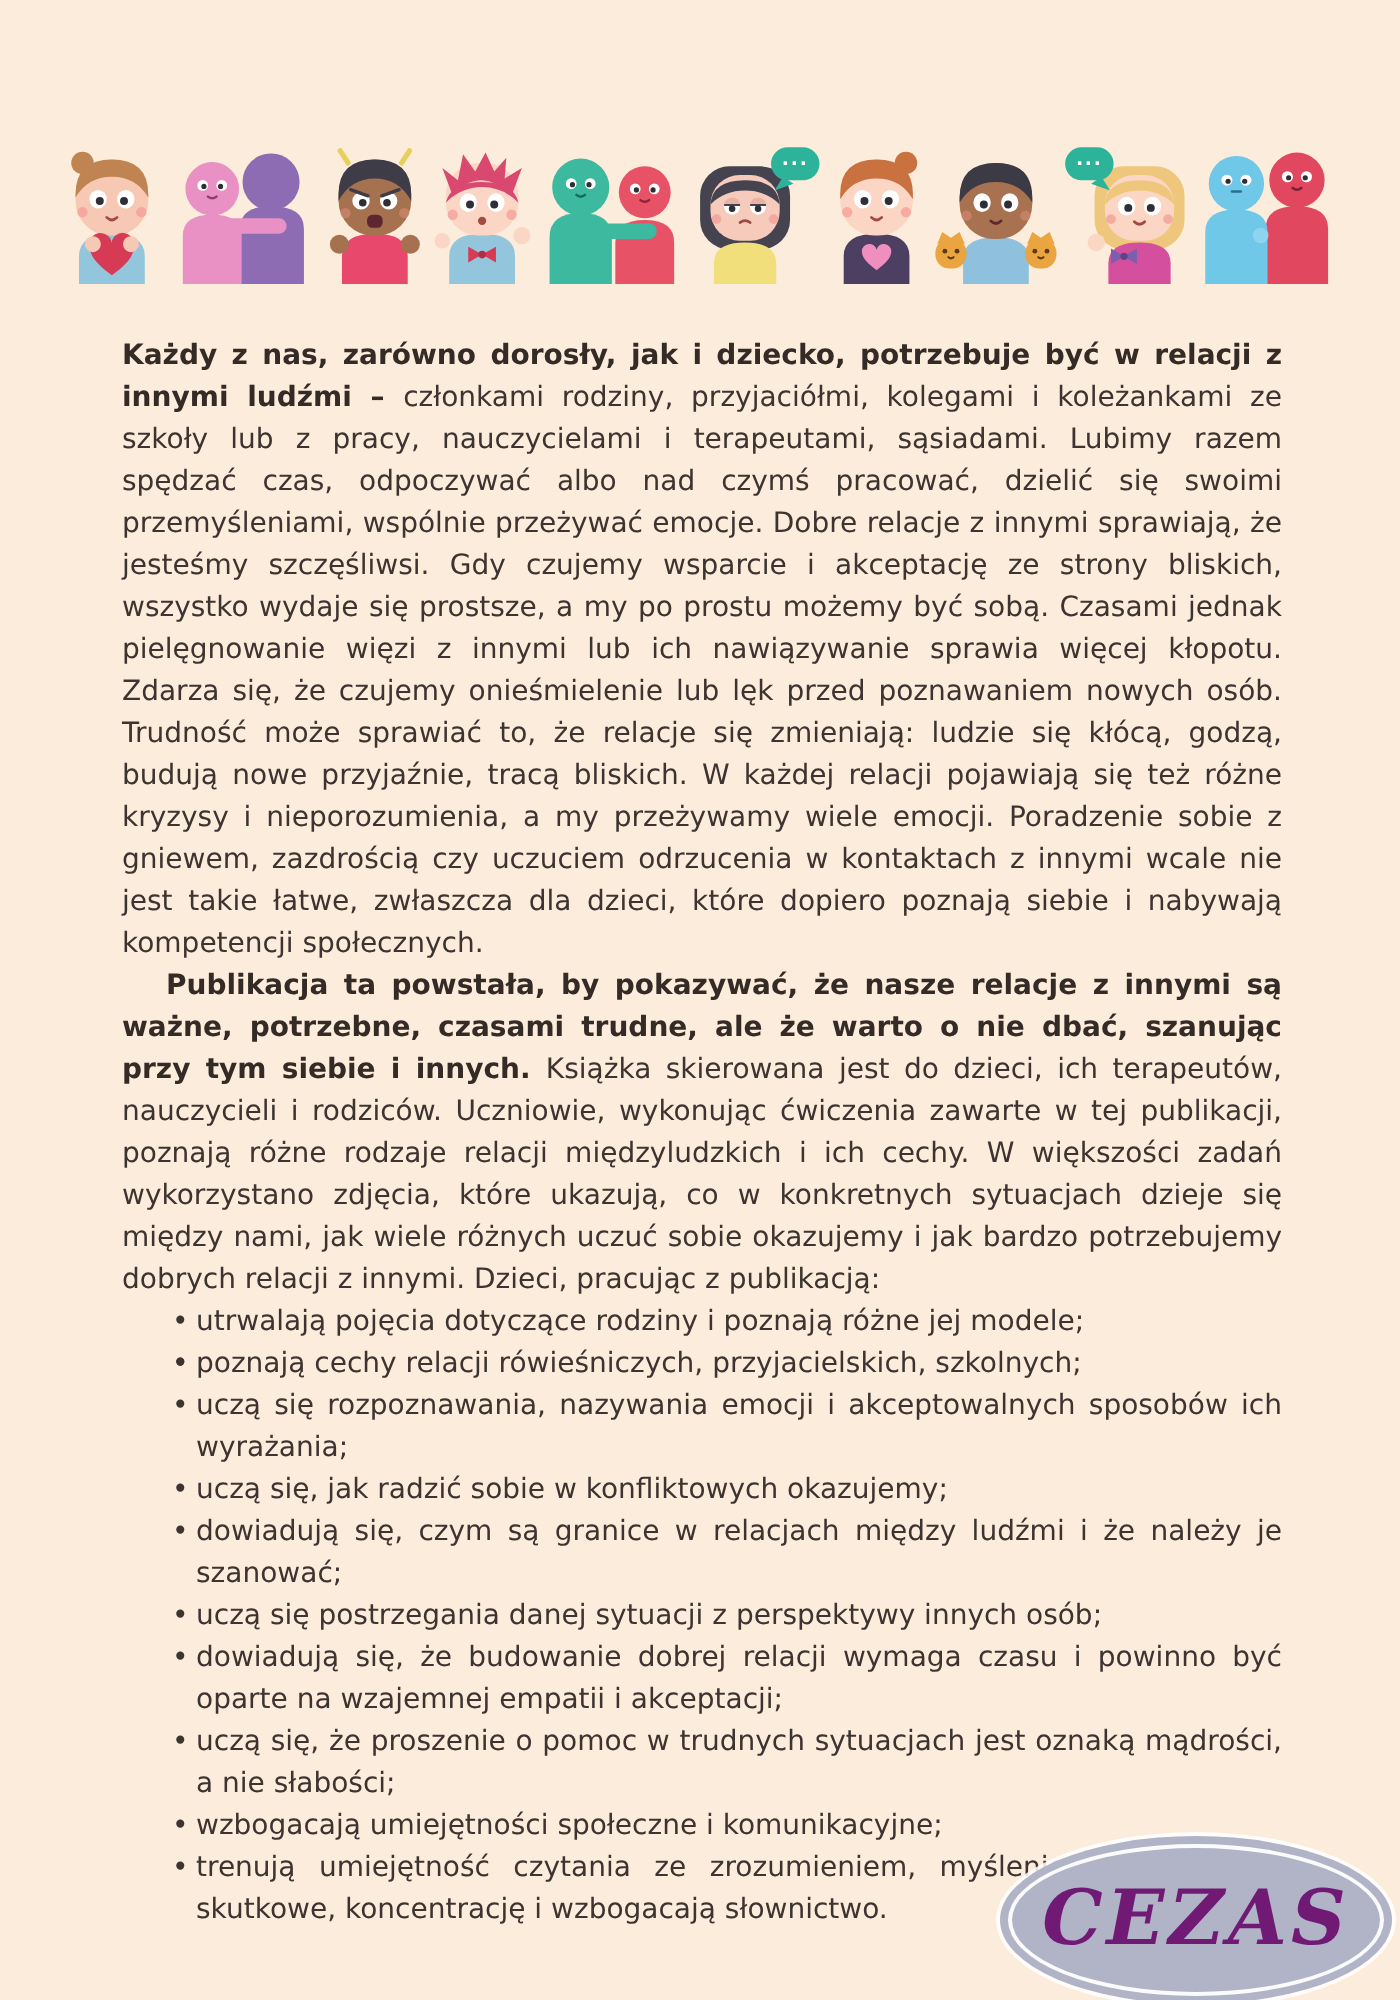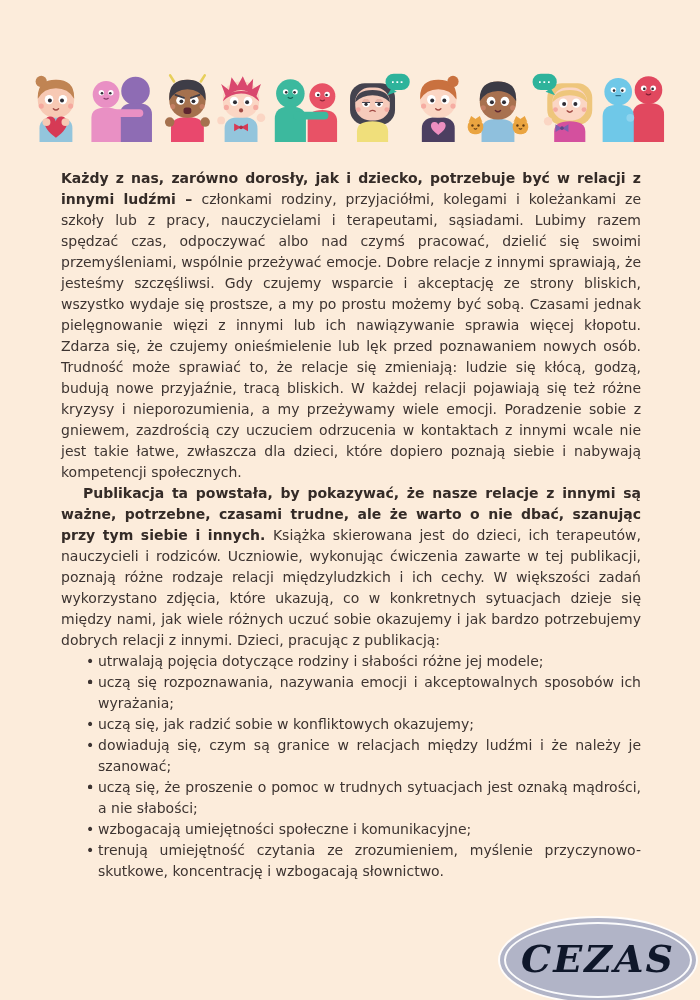--- a/index.html
+++ b/index.html
@@ -17,21 +17,21 @@
   .textblock p.indent{text-indent:22px}
   .textblock strong{font-weight:bold;color:#342b27}
   .textblock ul{list-style:none;margin:0;padding:0}
   .textblock li{position:relative;padding-left:37px;text-align:justify}
   .textblock li .marker{position:absolute;left:25px;top:0;color:#3d3431}
   
   .logo{position:absolute;left:500px;top:918px;width:196px;height:84px;background:#b1b4c7;
         border-radius:50%;display:flex;align-items:center;justify-content:center;
         box-shadow:0 0 0 2px rgba(255,255,255,.85)}
   .logo-ring{position:absolute;inset:4px;border:2.5px solid rgba(255,255,255,.95);border-radius:50%}
-  .logo-text{font-family:"DejaVu Serif",serif;font-style:italic;font-weight:bold;color:#0f172a;
+  .logo-text{font-family:"DejaVu Serif",serif;font-style:italic;font-weight:bold;color:#701a75;
              font-size:38px;letter-spacing:2px;transform:translateY(-2px)}
 </style>
 </head>
 <body>
 
 <div class="page">
 
   <div class="chars">
     <div class="chars-inner">
 
@@ -221,28 +221,28 @@
         <path d="M56.5,24.5 q2.5,2 5,0" stroke="#7e1f33" stroke-width="1.5" fill="none" stroke-linecap="round"></path>
       </svg>
 
     </div>
   </div>
 
   <div class="textblock">
     <p><strong>Każdy z nas, zarówno dorosły, jak i dziecko, potrzebuje być w relacji z innymi ludźmi – </strong><span>członkami rodziny, przyjaciółmi, kolegami i koleżankami ze szkoły lub z pracy, nauczycielami i terapeutami, sąsiadami. Lubimy razem spędzać czas, odpoczywać albo nad czymś pracować, dzielić się swoimi przemyśleniami, wspólnie przeżywać emocje. Dobre relacje z innymi sprawiają, że jesteśmy szczęśliwsi. Gdy czujemy wsparcie i akceptację ze strony bliskich, wszystko wydaje się prostsze, a my po prostu możemy być sobą. Czasami jednak pielęgnowanie więzi z innymi lub ich nawiązywanie sprawia więcej kłopotu. Zdarza się, że czujemy onieśmielenie lub lęk przed poznawaniem nowych osób. Trudność może sprawiać to, że relacje się zmieniają: ludzie się kłócą, godzą, budują nowe przyjaźnie, tracą bliskich. W każdej relacji pojawiają się też różne kryzysy i nieporozumienia, a my przeżywamy wiele emocji. Poradzenie sobie z gniewem, zazdrością czy uczuciem odrzucenia w kontaktach z innymi wcale nie jest takie łatwe, zwłaszcza dla dzieci, które dopiero poznają siebie i nabywają kompetencji społecznych.</span></p>
     <p class="indent"><strong>Publikacja ta powstała, by pokazywać, że nasze relacje z innymi są ważne, potrzebne, czasami trudne, ale że warto o nie dbać, szanując przy tym siebie i innych. </strong><span>Książka skierowana jest do dzieci, ich terapeutów, nauczycieli i rodziców. Uczniowie, wykonując ćwiczenia zawarte w tej publikacji, poznają różne rodzaje relacji międzyludzkich i ich cechy. W większości zadań wykorzystano zdjęcia, które ukazują, co w konkretnych sytuacjach dzieje się między nami, jak wiele różnych uczuć sobie okazujemy i jak bardzo potrzebujemy dobrych relacji z innymi. Dzieci, pracując z publikacją:</span></p>
     <ul>
-      <li><span class="marker">•</span><span>utrwalają pojęcia dotyczące rodziny i słabości różne jej modele;</span></li>
+      <li><span class="marker">•</span><span>utrwalają pojęcia dotyczące rodziny i poznają różne jej modele;</span></li>
       <li><span class="marker">•</span></li>
-      <li><span class="marker">•</span></li>
+      <li><span class="marker">•</span><span>poznają cechy relacji rówieśniczych, przyjacielskich, szkolnych;</span></li>
       <li><span class="marker">•</span><span>uczą się rozpoznawania, nazywania emocji i akceptowalnych sposobów ich wyrażania;</span></li>
       <li><span class="marker">•</span><span>uczą się, jak radzić sobie w konfliktowych okazujemy;</span></li>
       <li><span class="marker">•</span><span>dowiadują się, czym są granice w relacjach między ludźmi i że należy je szanować;</span></li>
-      <li><span class="marker">•</span></li>
-      <li><span class="marker">•</span></li>
+      <li><span class="marker">•</span><span>uczą się postrzegania danej sytuacji z perspektywy innych osób;</span></li>
+      <li><span class="marker">•</span><span>dowiadują się, że budowanie dobrej relacji wymaga czasu i powinno być oparte na wzajemnej empatii i akceptacji;</span></li>
       <li><span class="marker">•</span><span>uczą się, że proszenie o pomoc w trudnych sytuacjach jest oznaką mądrości, a nie słabości;</span></li>
       <li><span class="marker">•</span><span>wzbogacają umiejętności społeczne i komunikacyjne;</span></li>
       <li><span class="marker">•</span><span>trenują umiejętność czytania ze zrozumieniem, myślenie przyczynowo-skutkowe, koncentrację i wzbogacają słownictwo.</span></li>
     </ul>
   </div>
 
   <div class="logo">
     <div class="logo-ring"></div>
     <span class="logo-text">CEZAS</span>
   </div>

